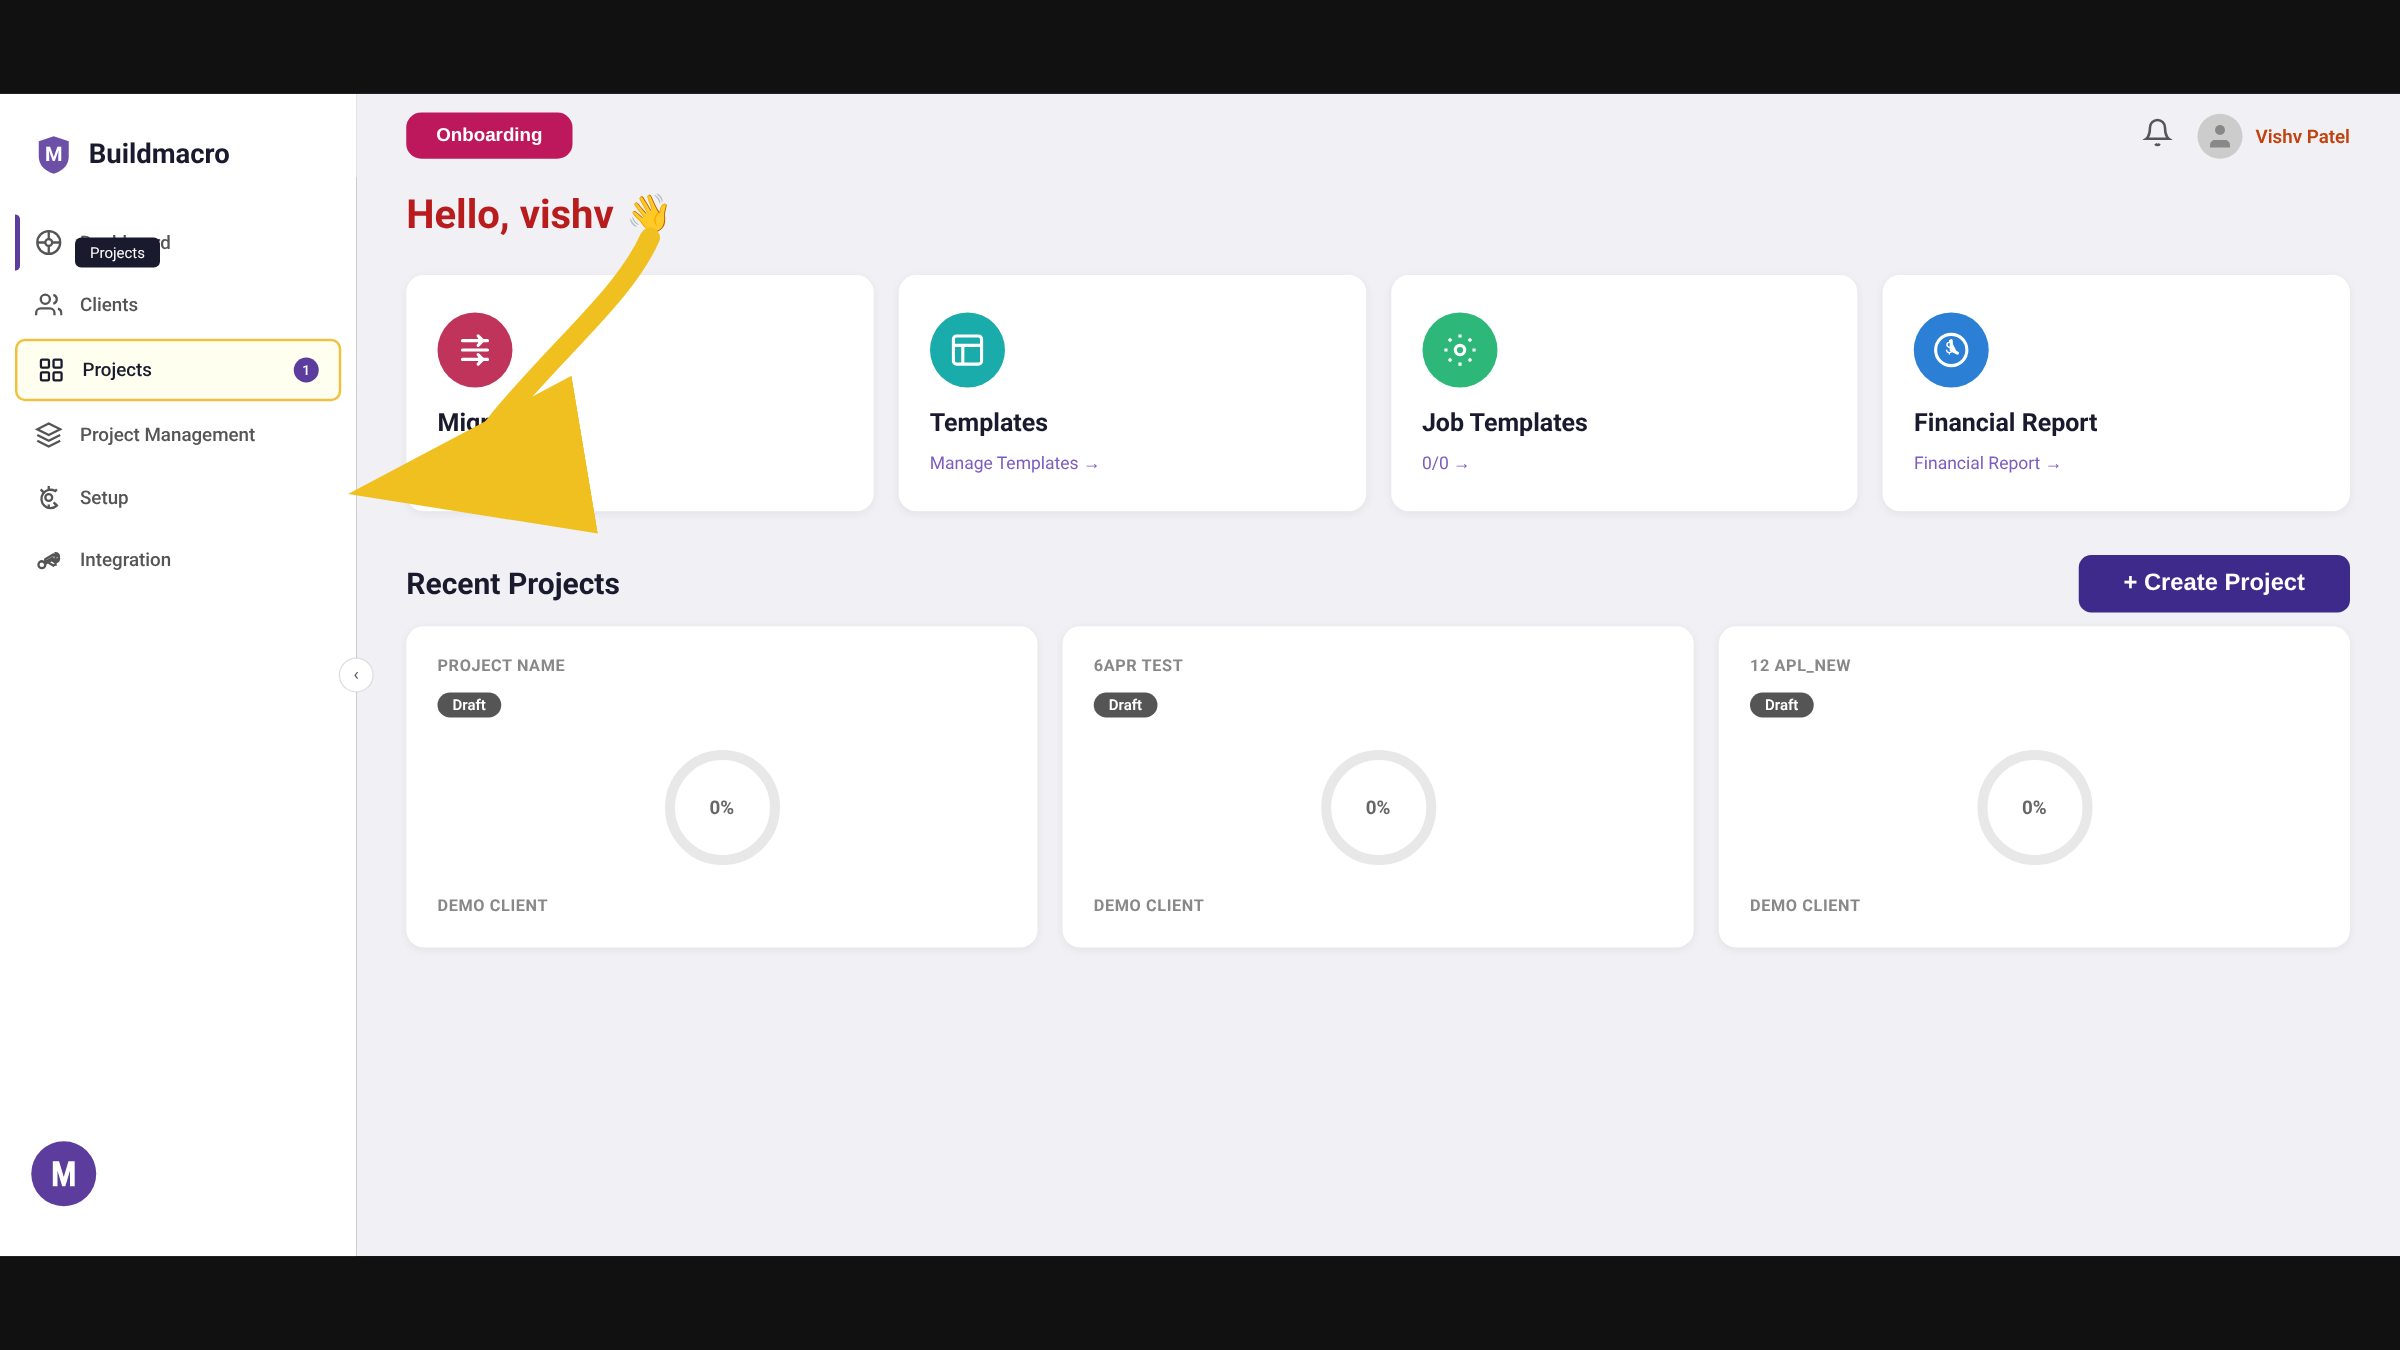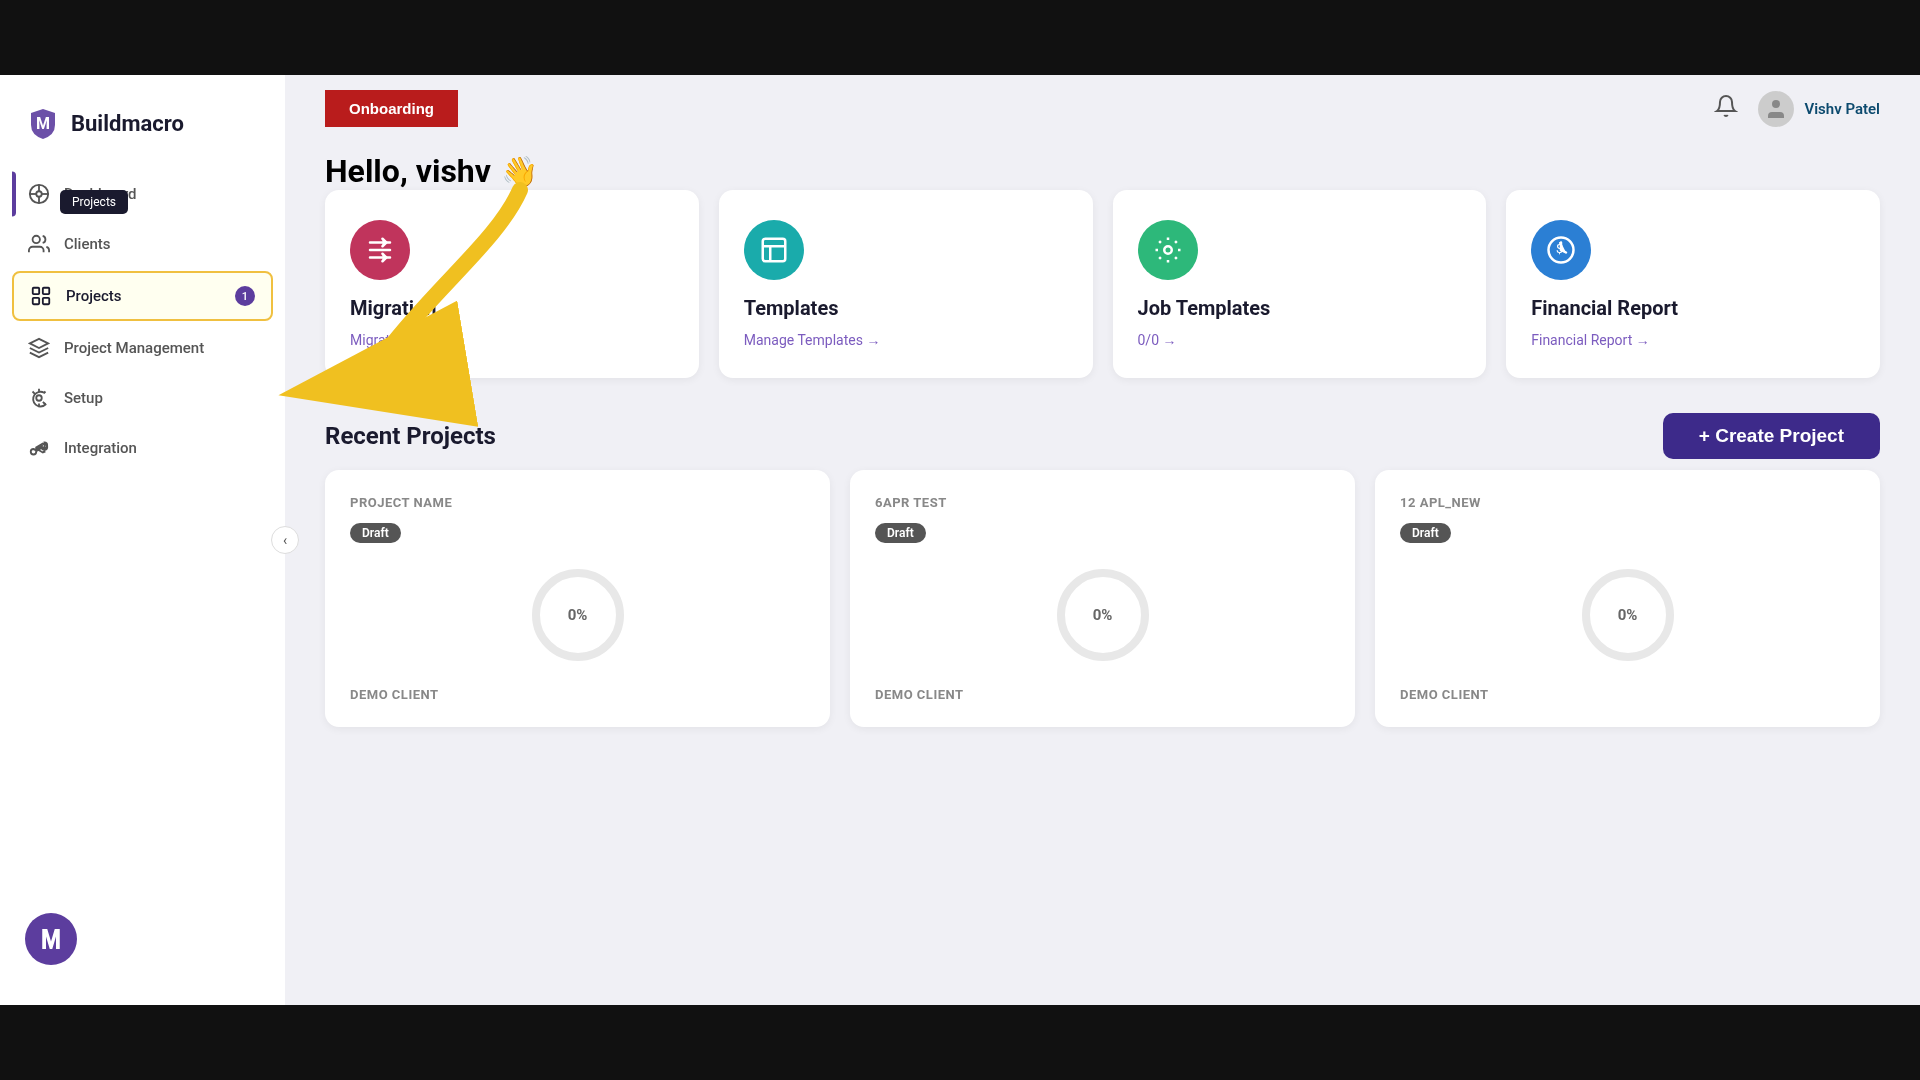--- a/index.html
+++ b/index.html
@@ -152,25 +152,25 @@
     
     .header {
       background: #f0f0f5;
       display: flex;
       align-items: center;
       justify-content: space-between;
       padding: 15px 40px;
       flex-shrink: 0;
     }
     .onboarding-btn {
-      background: #b91c1c;
+      background: #be185d;
       color: white;
       border: none;
       padding: 10px 24px;
-      border-radius: 0;
+      border-radius: 12px;
       font-size: 15px;
       font-weight: 600;
       cursor: pointer;
     }
     .header-right {
       display: flex;
       align-items: center;
       gap: 20px;
     }
     .notification-btn {
@@ -192,34 +192,35 @@
       background: #ccc;
       border-radius: 50%;
       display: flex;
       align-items: center;
       justify-content: center;
       font-size: 16px;
     }
     .user-name {
       font-size: 15px;
       font-weight: 600;
-      color: #0c4a6e;
+      color: #c2410c;
     }
 
     
     .main-content {
       flex: 1;
       padding: 10px 40px 20px 40px;
       overflow-y: auto;
     }
 
     .greeting {
       font-size: 32px;
       font-weight: 700;
-      color: #000000;
+      color: #b91c1c;
+      margin-bottom: 30px;
       display: flex;
       align-items: center;
       gap: 10px;
     }
     .wave-emoji { font-size: 30px; }
 
     
     .feature-cards {
       display: grid;
       grid-template-columns: repeat(4, 1fr);

